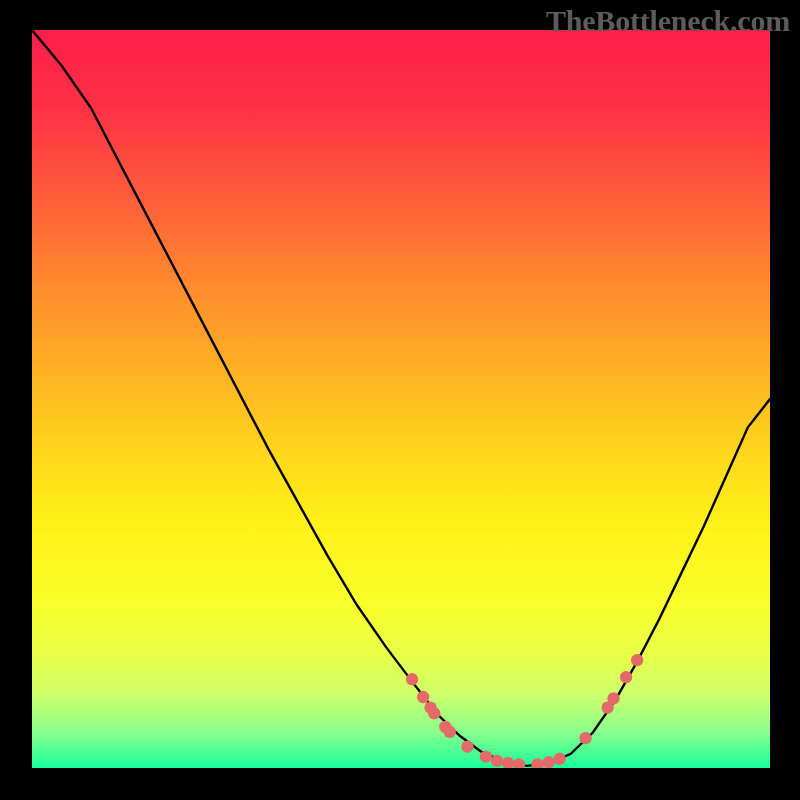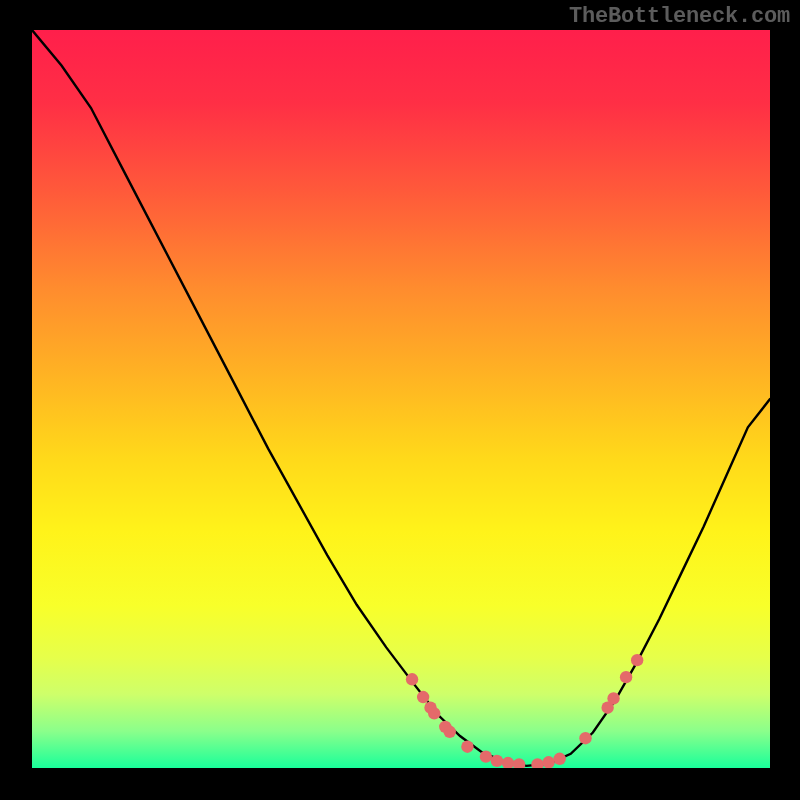--- a/index.html
+++ b/index.html
@@ -7,22 +7,22 @@
   .frame {
     position: relative;
     width: 800px;
     height: 800px;
     background: #000;
   }
   .watermark {
     position: absolute;
     top: 4px;
     right: 10px;
-    font-family: Liberation Mono, monospace;
-    font-size: 22px;
+    font-family: Liberation Serif, serif;
+    font-size: 30px;
     font-weight: 600;
     color: #5c5c5c;
     letter-spacing: -0.2px;
     z-index: 5;
   }
   .plot-area {
     position: absolute;
     left: 32px;
     top: 30px;
     width: 738px;

